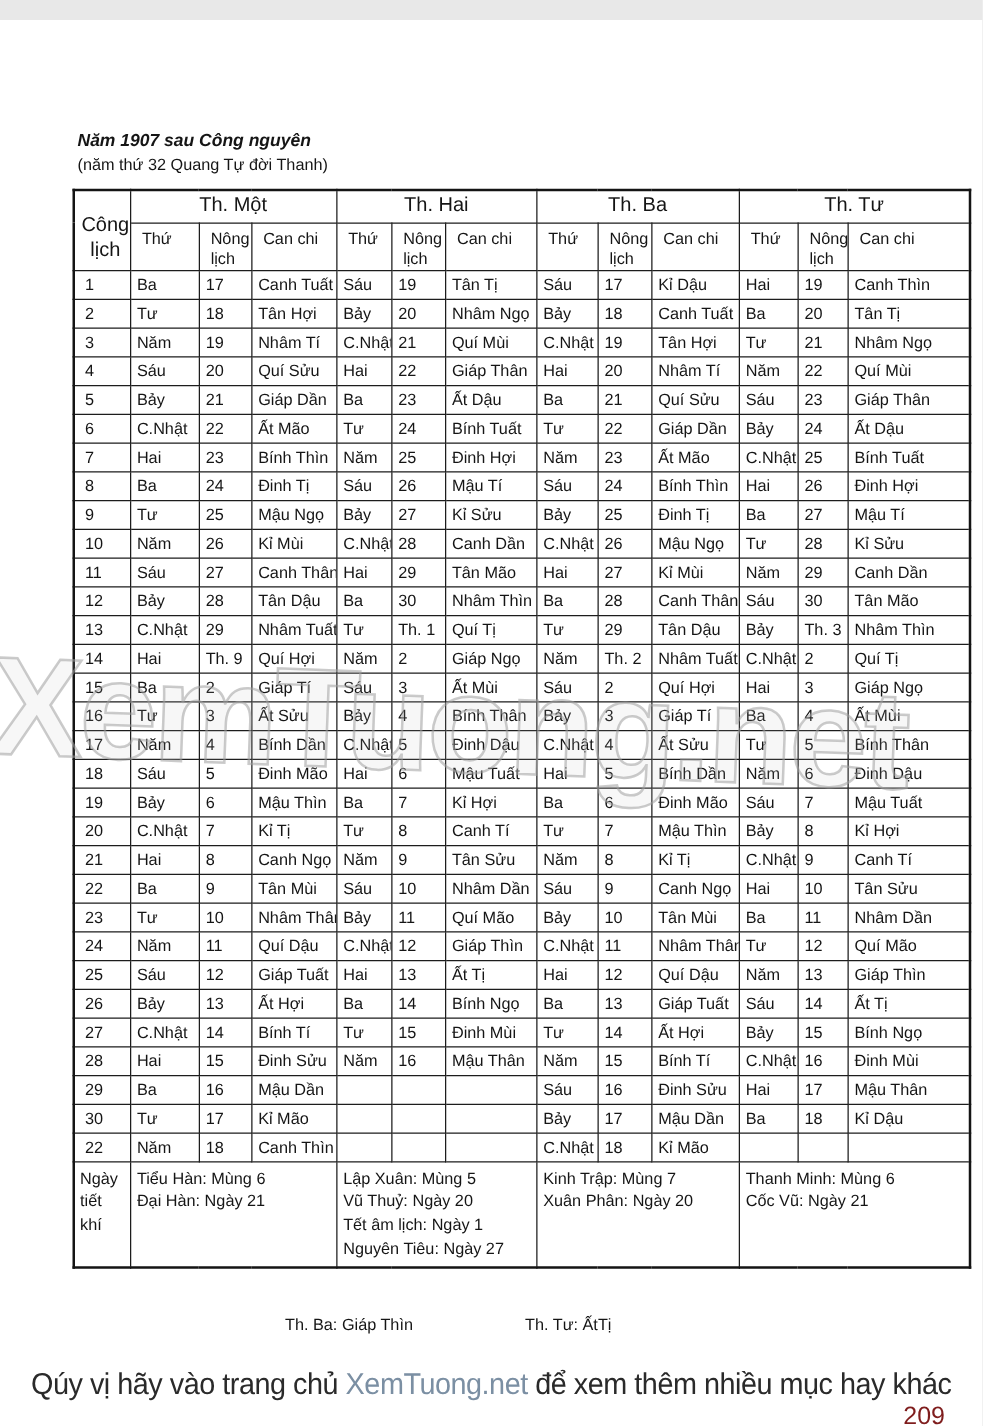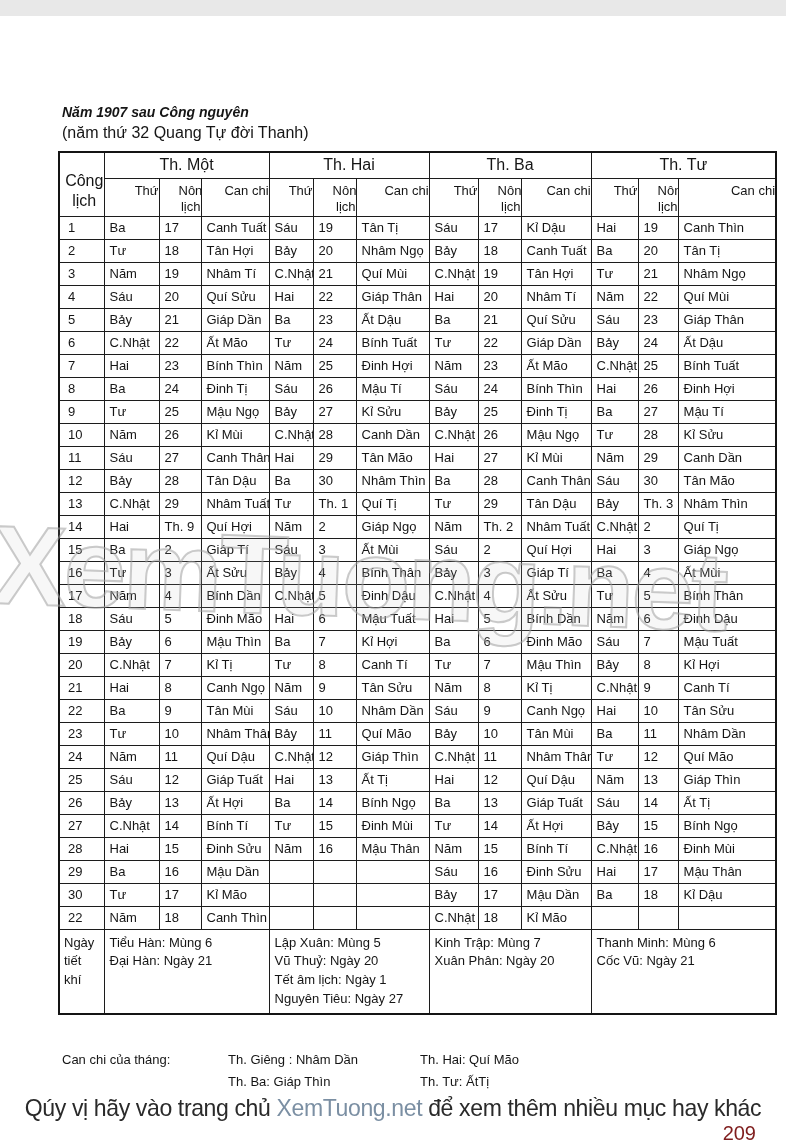--- a/index.html
+++ b/index.html
@@ -3,32 +3,32 @@
 <meta charset="utf-8">
 <style>
   * { margin:0; padding:0; box-sizing:border-box; }
   html,body { background:#e8e8e8; }
   body { font-family:"Liberation Sans", sans-serif; color:#151515; }
   .page { position:relative; width:786px; height:1141px; background:#ffffff; overflow:hidden; margin:16px auto; }
 
   
   .hdr { position:absolute; top:88px; left:62px; right:26px; display:flex; justify-content:space-between; }
   .hdr-left .t1 { font-weight:bold; font-style:italic; font-size:14px; }
-  .hdr-left .t2 { font-size:16px; margin-top:4px; }
+  .hdr-left .t2 { font-size:13px; margin-top:4px; }
   .hdr-right { text-align:right; font-size:13px; }
   .hdr-right .t1 b { font-style:italic; }
   .hdr-right .t2 { margin-top:4px; }
 
   
   table.cal { position:absolute; top:135px; left:58px; width:717px;
               border-collapse:collapse; table-layout:fixed; font-size:13px; z-index:1; }
   .cal { border:2px solid #141414; }
   .cal th, .cal td { border:1px solid #1c1c1c; overflow:hidden; white-space:nowrap; font-weight:normal; }
   .month-h th { height:26px; text-align:center; font-size:16px; }
-  .sub-h th { height:38px; text-align:right; vertical-align:top; padding:4px 0 0 19px; white-space:normal; line-height:1.25; }
+  .sub-h th { height:38px; text-align:left; vertical-align:top; padding:4px 0 0 9px; white-space:normal; line-height:1.25; }
   th.corner { vertical-align:bottom; padding:0 0 5px 5px; white-space:normal; line-height:1.25; }
   .cal tbody td { height:23px; padding-left:5px; }
   .cal td.day { padding-left:8px; }
   .tk-row td { height:78px; vertical-align:top; padding:4px 2px 4px 6px; white-space:normal; line-height:1.45; }
   .tk-row td.tk-label { padding-left:4px; }
 
   
   .watermark { position:absolute; top:498px; left:-8px; z-index:3;
                font-size:112px; font-weight:bold; letter-spacing:-3px; white-space:nowrap;
                color:rgba(190,190,190,0.12); -webkit-text-stroke:2px rgba(160,160,160,0.55);
@@ -587,25 +587,20 @@
             <div>Cốc Vũ: Ngày 21</div>
           </td>
       </tr>
     </tbody>
   </table>
 
   <div class="watermark">XemTuong.net</div>
 
   <div class="canchi">
     <div class="line">
-      <span class="lbl">Can chi của tháng:</span>
-      <span class="ca">Th. Giêng : Nhâm Dần</span>
-      <span class="cb">Th. Hai: Quí Mão</span>
-    </div>
-    <div class="line">
       <span class="sp"></span>
       <span class="ca">Th. Ba: Giáp Thìn</span>
       <span class="cb">Th. Tư: ẤtTị</span>
     </div>
   </div>
 
   <div class="banner"><span>Qúy vị hãy vào trang chủ </span><span class="lnk" style="color: rgb(123, 143, 163);">XemTuong.net</span><span> để xem thêm nhiều mục hay khác</span></div>
 
   <div class="pageno">209</div>
 

